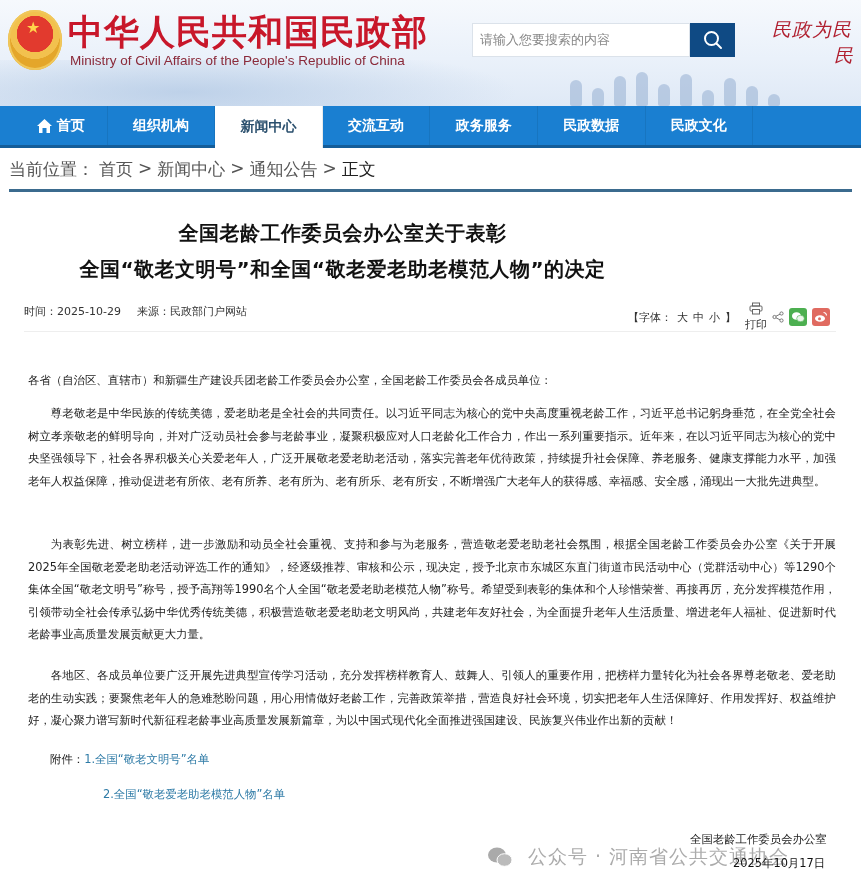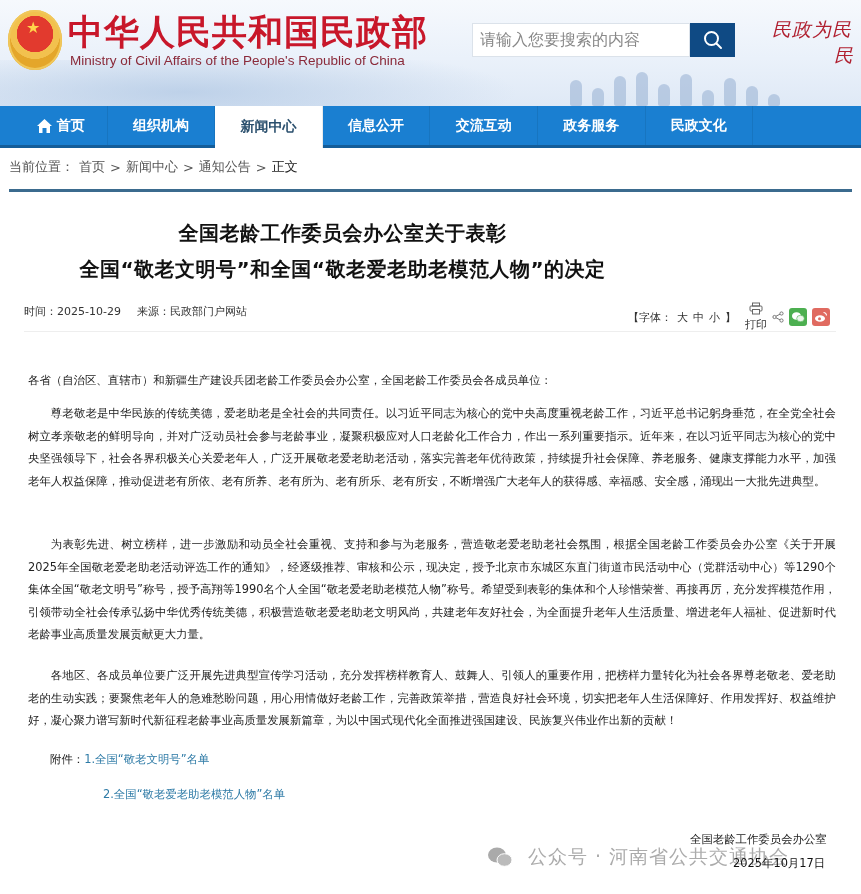--- a/index.html
+++ b/index.html
@@ -30,21 +30,21 @@
   }
   .ministry-cn {
     position: absolute; left: 68px; top: 12px; font-size: 35px; font-weight: bold; color: #c8172a;
     letter-spacing: 1px; font-family: "DejaVu Sans", sans-serif; line-height: 40px;
   }
   .ministry-en {
     position: absolute; left: 70px; top: 53px; font-size: 13.5px; color: #8a2a3a; font-family: "Liberation Sans", sans-serif;
   }
   .search-box {
     position: absolute; left: 472px; top: 23px; width: 218px; height: 34px; background: #fff; border: 1px solid #dbe2ea;
-    font-size: 16px; color: #888; padding: 0 7px; line-height: 32px;
+    font-size: 13px; color: #888; padding: 0 7px; line-height: 32px;
   }
   .search-btn {
     position: absolute; left: 690px; top: 23px; width: 45px; height: 34px; background: #0f4a84;
     display: flex; align-items: center; justify-content: center;
   }
   .slogan1 { position: absolute; left: 772px; top: 17px; font-size: 19px; color: #b02030; font-style: italic; font-family: "DejaVu Serif", serif; letter-spacing: 1px; }
   .slogan2 { position: absolute; left: 834px; top: 43px; font-size: 19px; color: #b02030; font-style: italic; font-family: "DejaVu Serif", serif; }
 
   .nav {
     position: absolute; left: 0; top: 106px; width: 861px; height: 42px; background: #1a7fd1;
@@ -52,21 +52,21 @@
     display: flex;
   }
   .nav-item {
     width: 107.6px; height: 39px; color: #fff; font-size: 14px; font-weight: bold; display: flex; align-items: center; justify-content: center;
     border-right: 1px solid rgba(0,0,0,0.08); cursor: pointer; gap: 4px;
   }
   .nav-item.active { background: #fff; color: #2a4f6d; height: 42px; margin-top: 0; }
   .nav-item:first-child { padding-left: 14px; }
 
   .breadcrumb {
-    position: absolute; left: 9px; top: 158px; font-size: 13px; color: #555; display: flex; gap: 5px; align-items: center;
+    position: absolute; left: 9px; top: 158px; font-size: 17px; color: #555; display: flex; gap: 5px; 
   }
   .breadcrumb .cur { color: #222; }
   .bc-rule { position: absolute; left: 9px; top: 189px; width: 843px; height: 3px; background: #3b6b8e; }
 
   .title {
     position: absolute; left: 0; width: 685px; text-align: center; font-size: 20px; font-weight: bold; color: #111; letter-spacing: 0.5px;
   }
   .meta {
     position: absolute; left: 24px; top: 304px; font-size: 11px; color: #333; display: flex; gap: 16px;
   }
@@ -131,27 +131,27 @@
     </svg>
     <span>首页</span>
   </div>
   <div class="nav-item">
       <span>组织机构</span>
     </div>
   <div class="nav-item active">
       <span>新闻中心</span>
     </div>
   <div class="nav-item">
-      <span>信息公开</span>
-    </div>
-  <div class="nav-item">
       <span>交流互动</span>
     </div>
   <div class="nav-item">
       <span>政务服务</span>
+    </div>
+  <div class="nav-item">
+      <span>民政数据</span>
     </div>
   <div class="nav-item">
       <span>民政文化</span>
     </div>
 </div>
 
 <div class="breadcrumb">
   <span>当前位置：</span>
   <span>首页</span>
   <span>&gt;</span>

